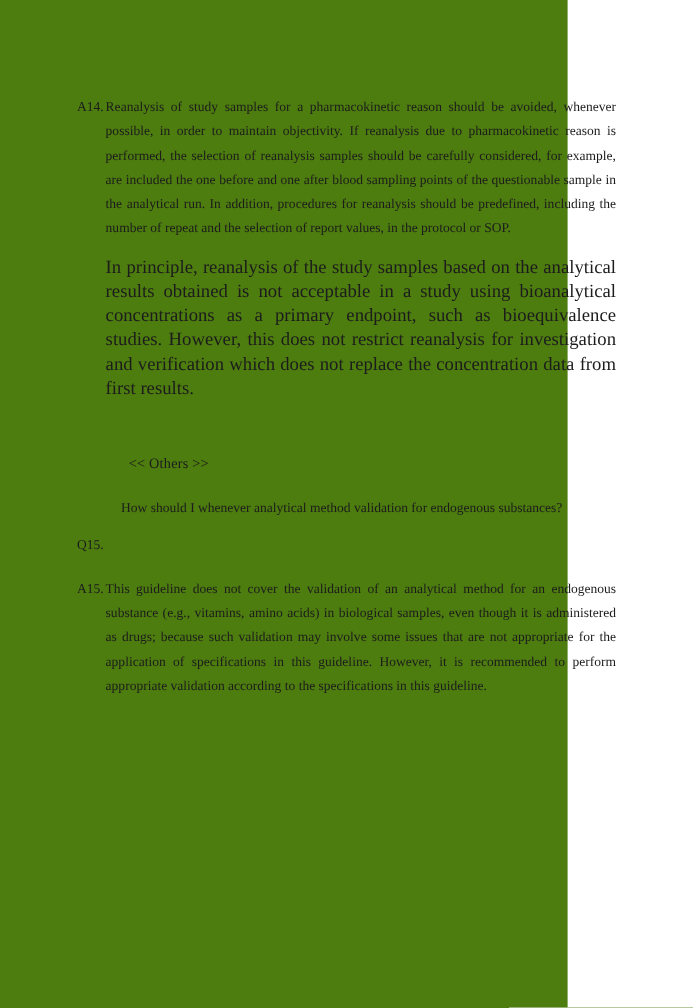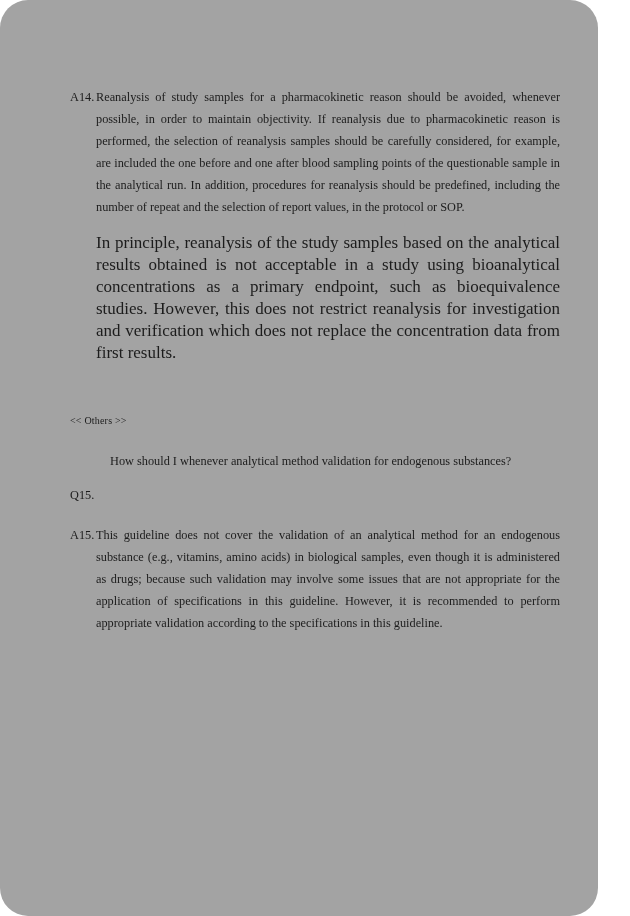--- a/index.html
+++ b/index.html
@@ -10,25 +10,24 @@
     width: 630px;
     height: 916px;
     background: #ffffff;
     font-family: "Liberation Serif", "DejaVu Serif", serif;
     color: #1c1c1c;
     overflow: hidden;
   }
 
   .page {
     position: relative;
-    width: 598px;
+    width: 516px;
     height: 916px;
-    background: #a3a3a3;
+    background: #4d7c0f;
     box-sizing: border-box;
-    border-radius: 28px;
   }
 
   .content {
     position: absolute;
     left: 70px;
     top: 86px;
     width: 490px;
   }
 
   
@@ -78,24 +77,25 @@
     text-align: justify;
     text-justify: inter-word;
     color: #1c1c1c;
   }
 
   .cont-para.indent-first {
     text-indent: 13px;
   }
 
   .section-heading {
-    font-size: 10px;
+    font-size: 13px;
     line-height: 22px;
     color: #1c1c1c;
     letter-spacing: 0.2px;
+    margin-left: 47px;
   }
 
   
   .gap-para   { height: 14px; }
   .gap-big    { height: 46px; }
   .gap-medium { height: 18px; }
 </style>
 </head>
 <body>
 

